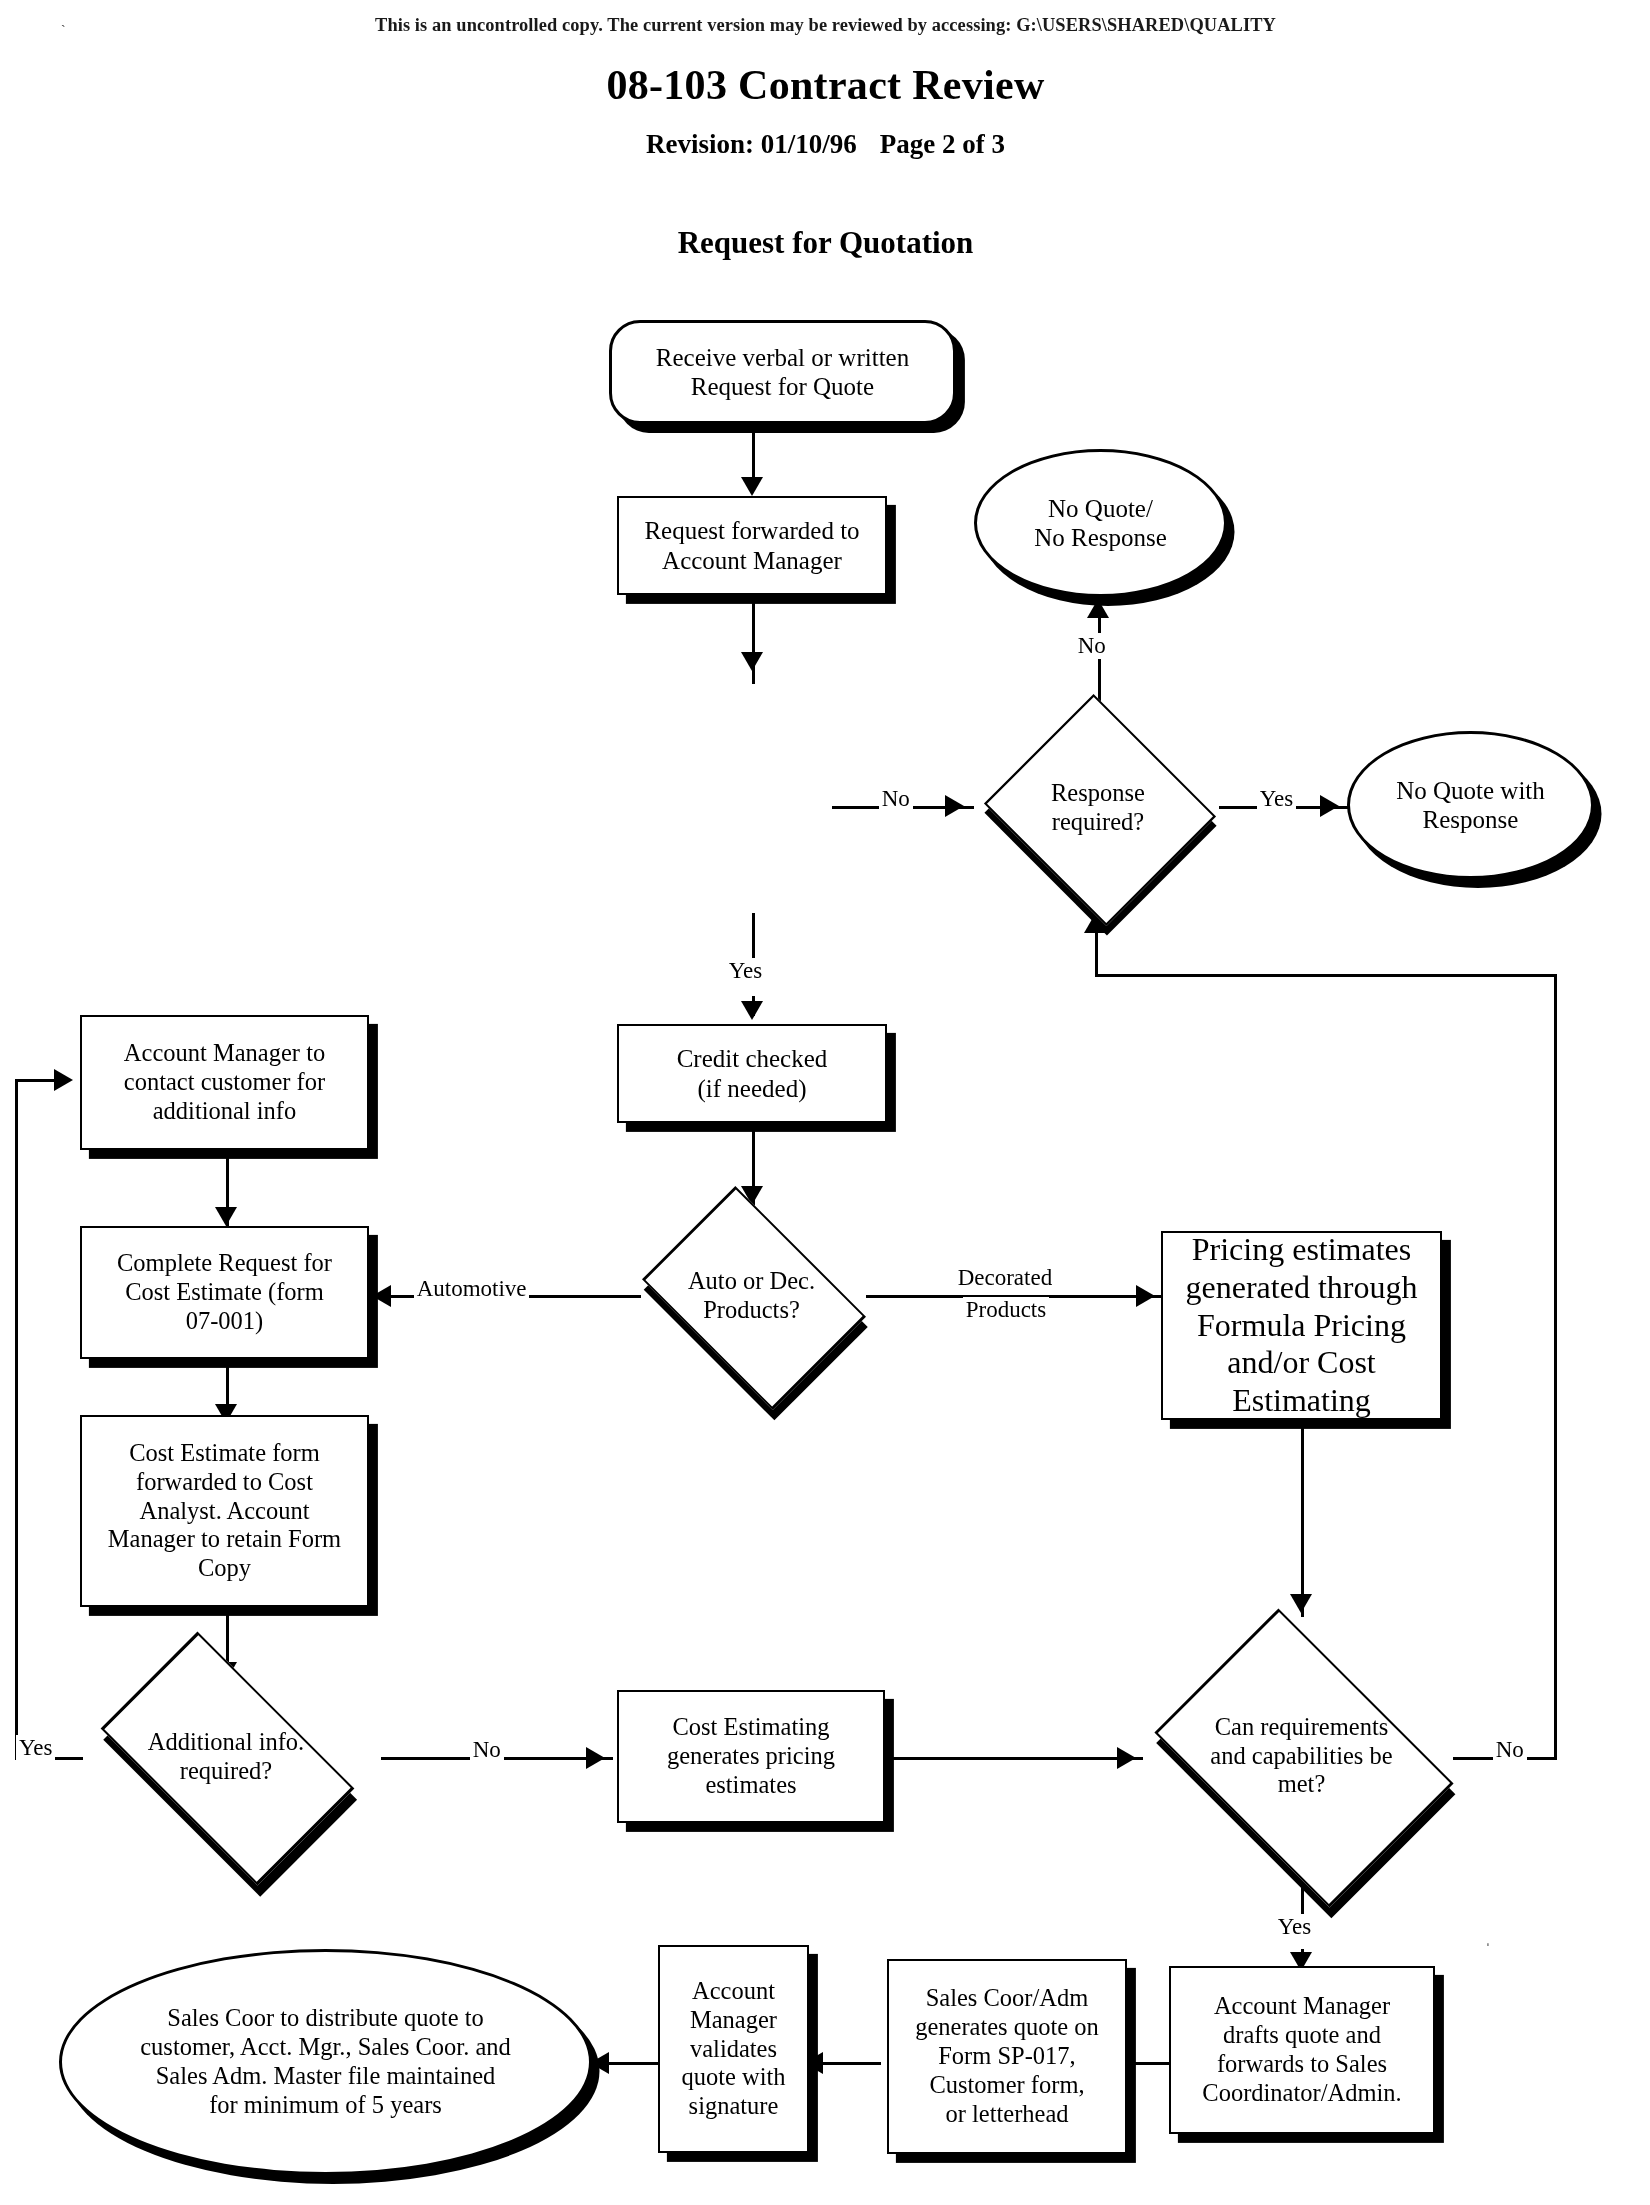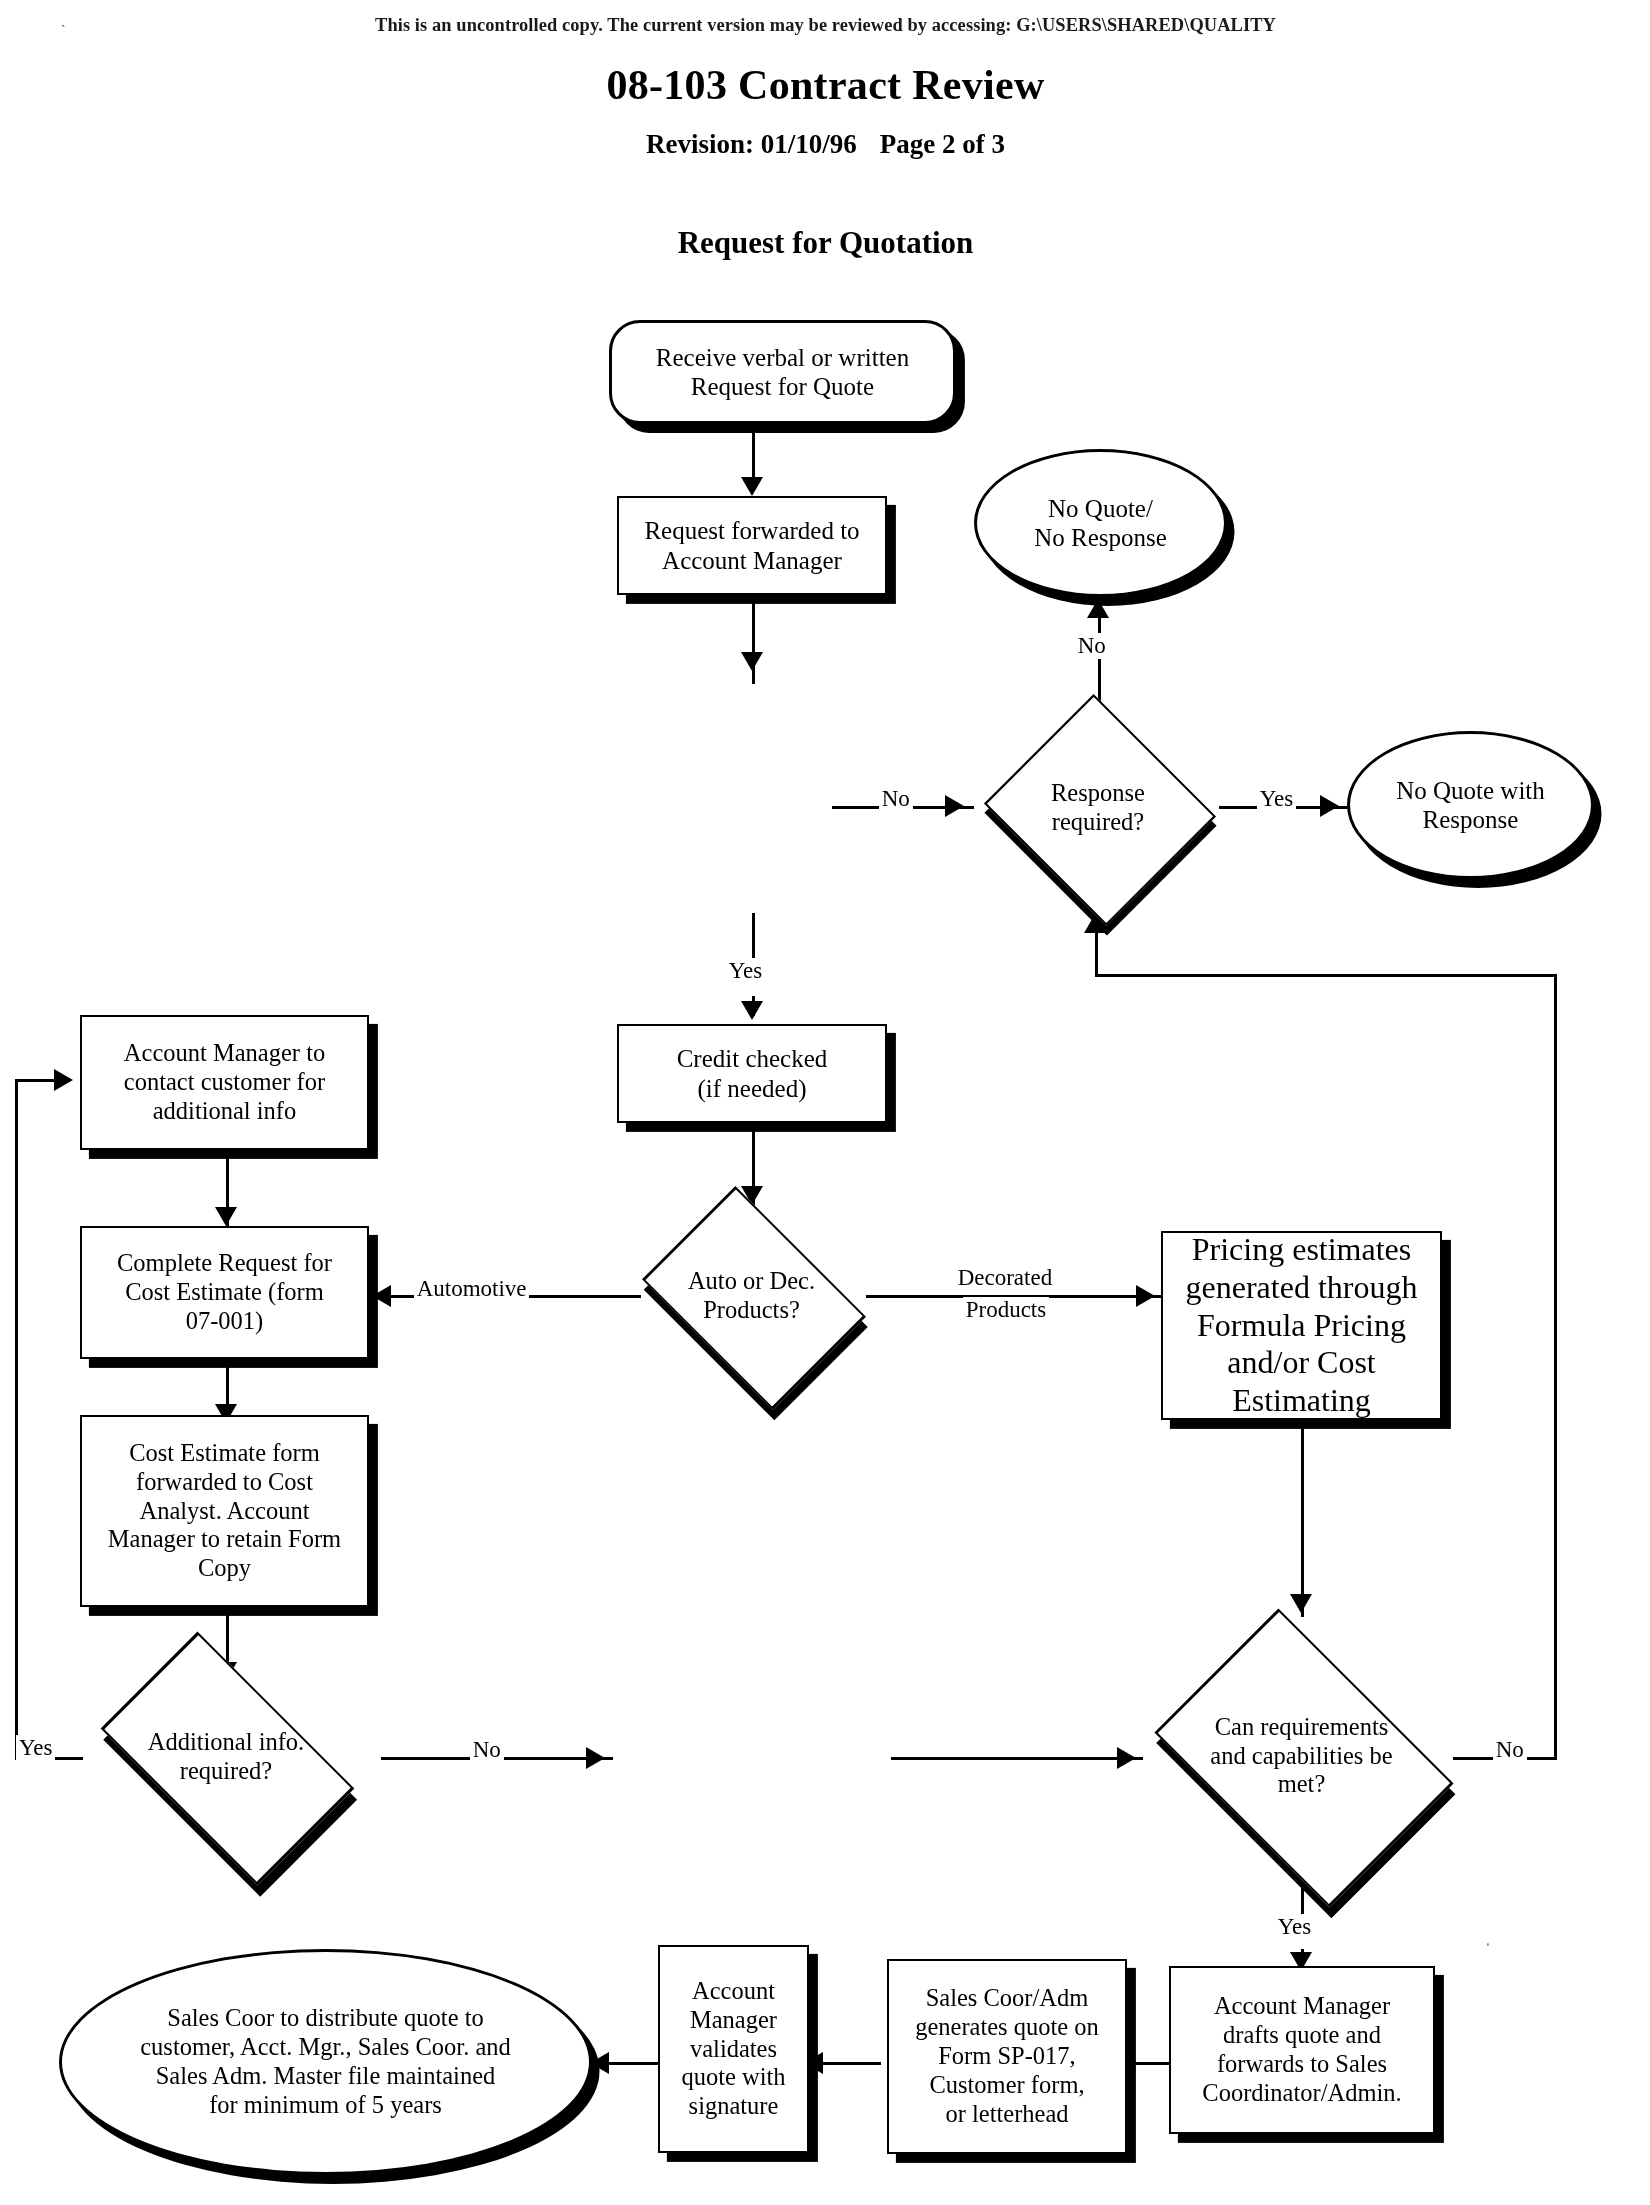--- a/index.html
+++ b/index.html
@@ -337,20 +337,27 @@
     <div class="dshape" style="width:133px; height:133px; margin-left:-67px; margin-top:-67px;
          transform: rotate(45deg) scaleX(1.62) scaleY(1.0); box-shadow: 6.1px 6.1px 0 0 #000;"></div>
     <div class="dlabel" style="font-size:24.5px;">
       <span>
         <span>Additional info.</span><br>
         <span>required?</span>
       </span>
     </div>
   </div>
 
+  <div class="node proc" style="left:617px; top:1690px; width:268px; height:133px; font-size:24.5px;">
+    <span class="txt">
+      <span>Cost Estimating</span><br>
+      <span>generates pricing</span><br>
+      <span>estimates</span>
+    </span>
+  </div>
 
   <div class="node proc" style="left:1161px; top:1231px; width:281px; height:189px; font-size:32px;">
     <span class="txt">
       <span>Pricing estimates</span><br>
       <span>generated through</span><br>
       <span>Formula Pricing</span><br>
       <span>and/or Cost</span><br>
       <span>Estimating</span>
     </span>
   </div>

